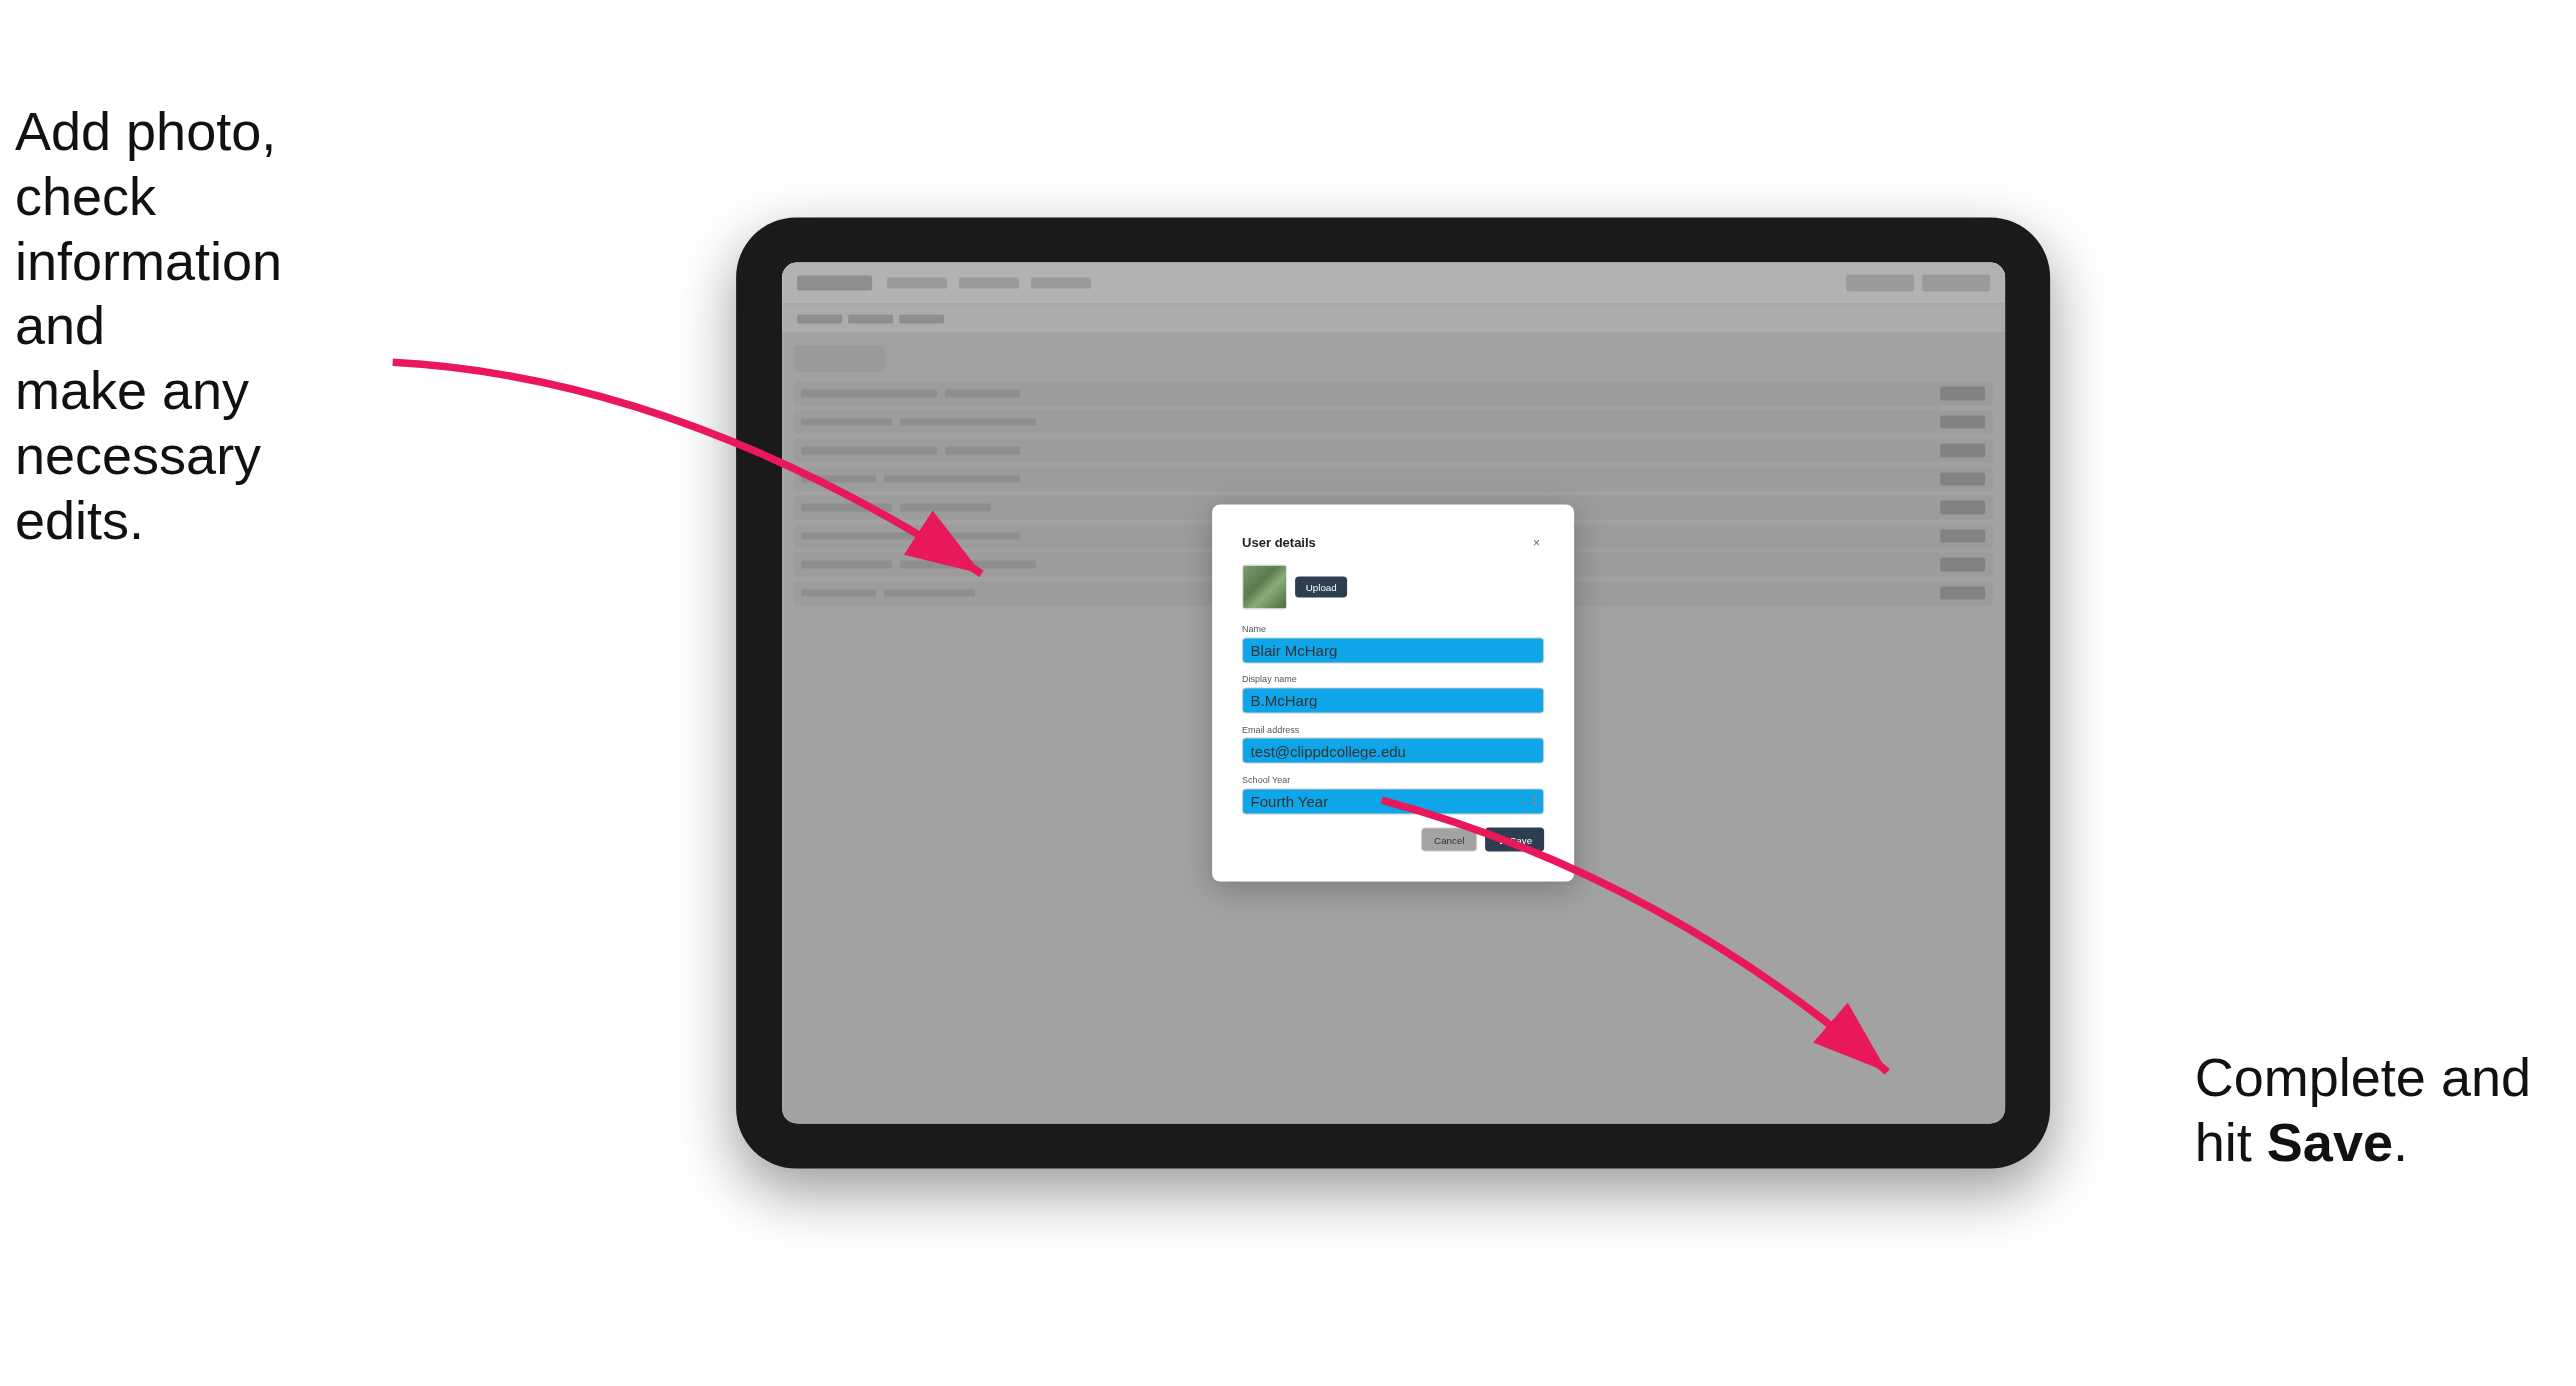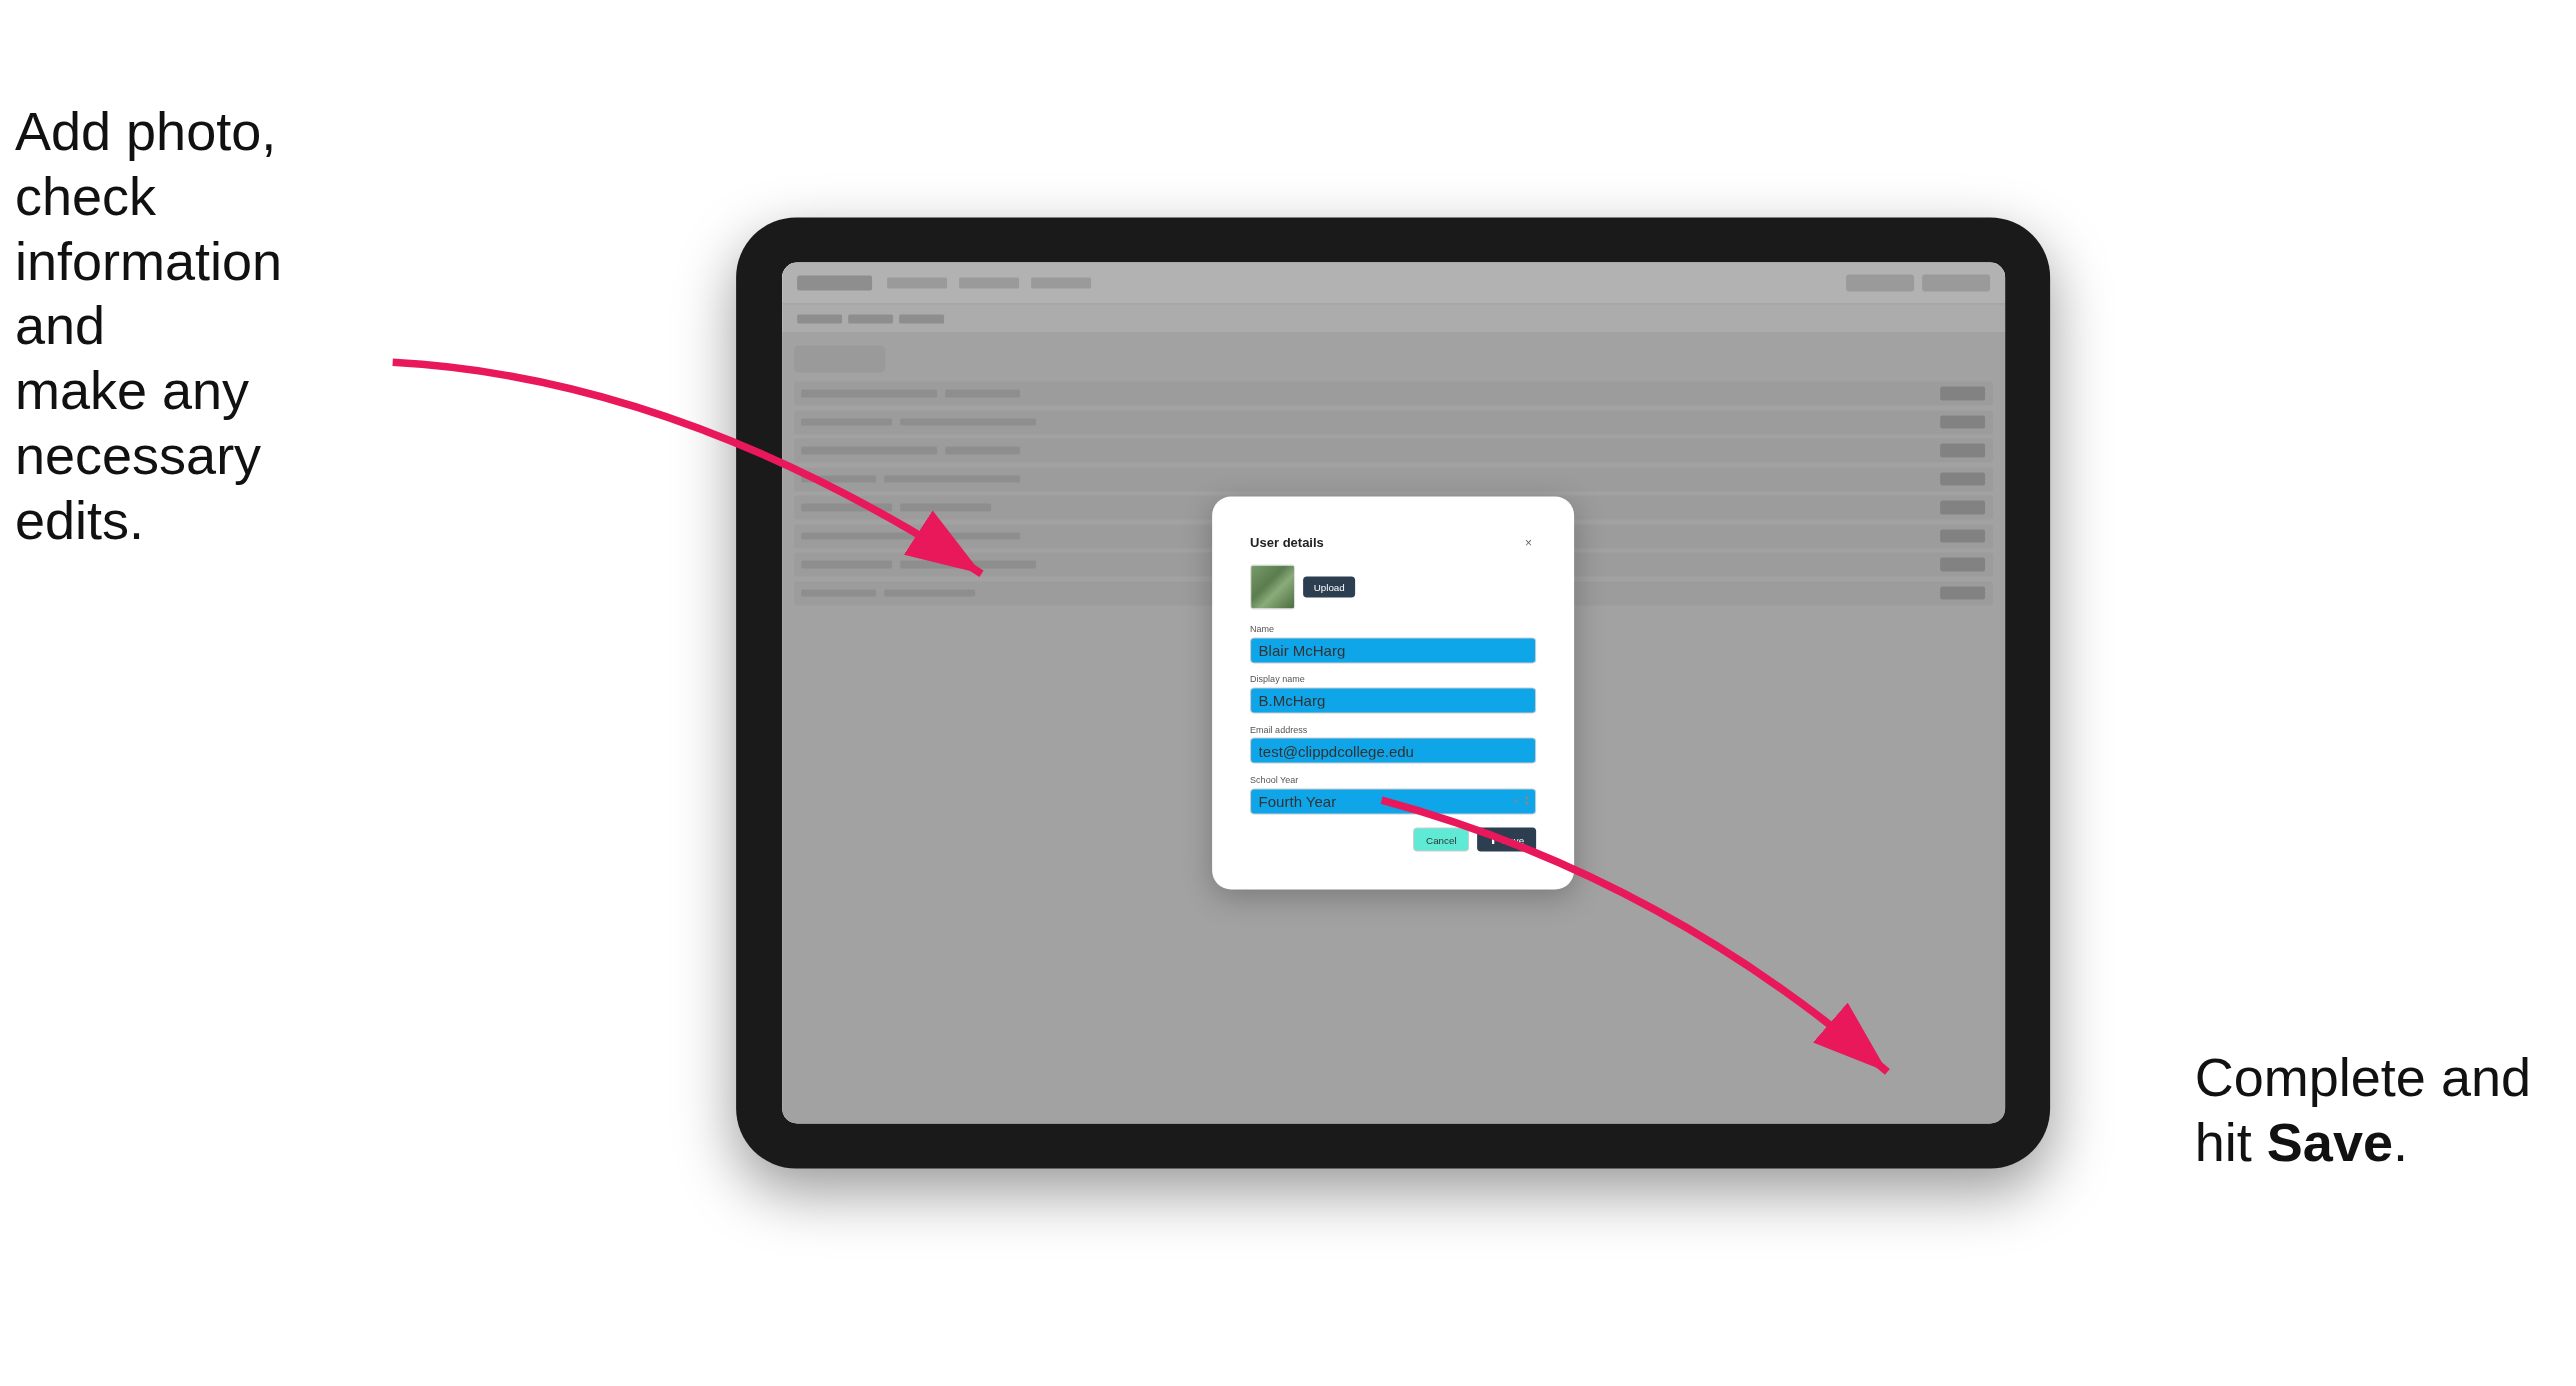--- a/index.html
+++ b/index.html
@@ -205,22 +205,22 @@
       top: 0; left: 0; right: 0; bottom: 0;
       background: rgba(0,0,0,0.3);
       display: flex;
       align-items: center;
       justify-content: center;
       z-index: 100;
     }
 
     .modal {
       background: #fff;
-      border-radius: 19px;
-      padding: 38px;
+      border-radius: 8px;
+      padding: 30px;
       width: 362px;
       box-shadow: 0 7.5px 30px rgba(0,0,0,0.25);
       position: relative;
     }
 
     .modal-header {
       display: flex;
       align-items: center;
       justify-content: space-between;
       margin-bottom: 15px;
@@ -345,21 +345,21 @@
 
     
     .modal-footer {
       display: flex;
       justify-content: flex-end;
       gap: 7.5px;
       margin-top: 13.6px;
     }
 
     .btn-cancel {
-      background: #5eead4;
+      background: #a3a3a3;
       border: 0.8px solid #ccc;
       border-radius: 3.8px;
       padding: 5.3px 12px;
       font-size: 9.8px;
       color: #333;
       cursor: pointer;
     }
 
     .btn-save {
       background: #2c3e50;

